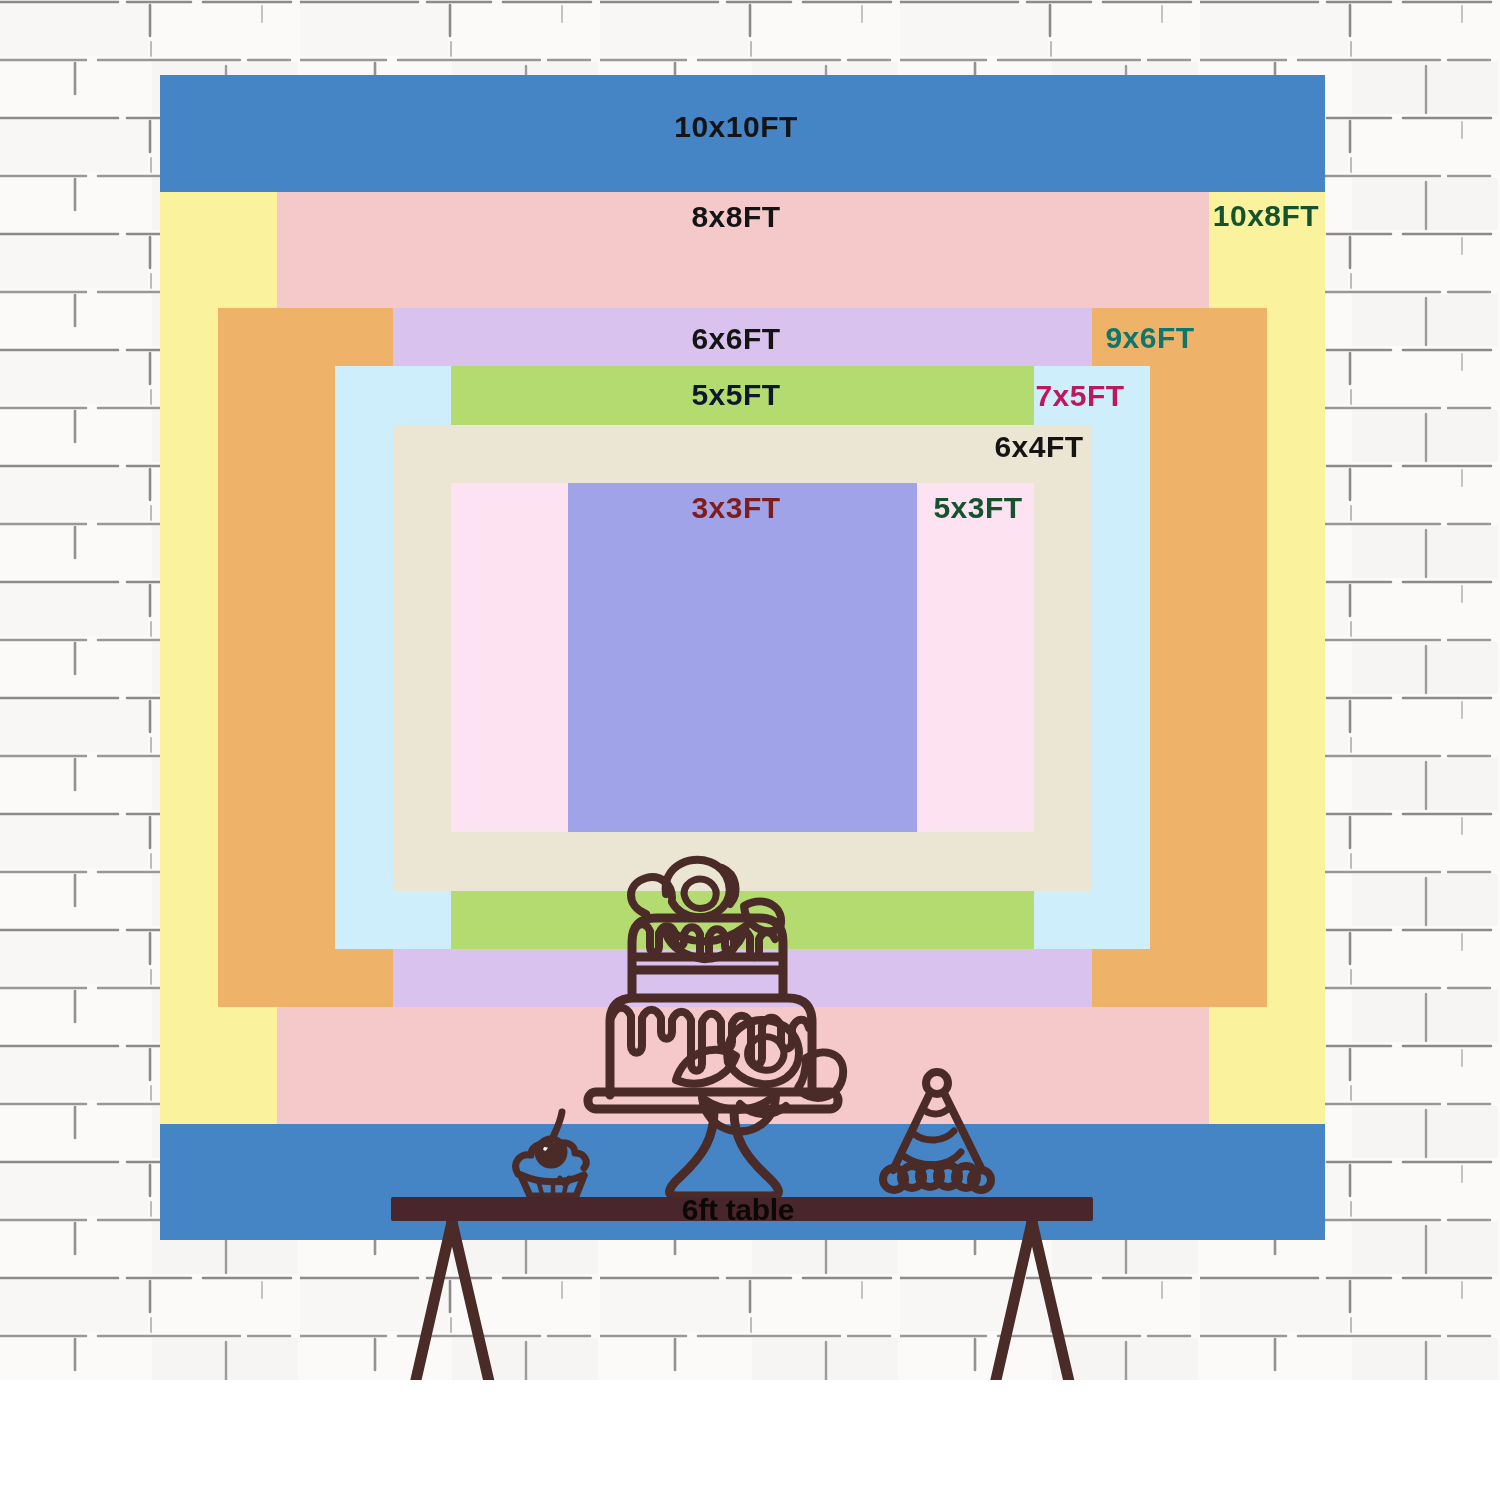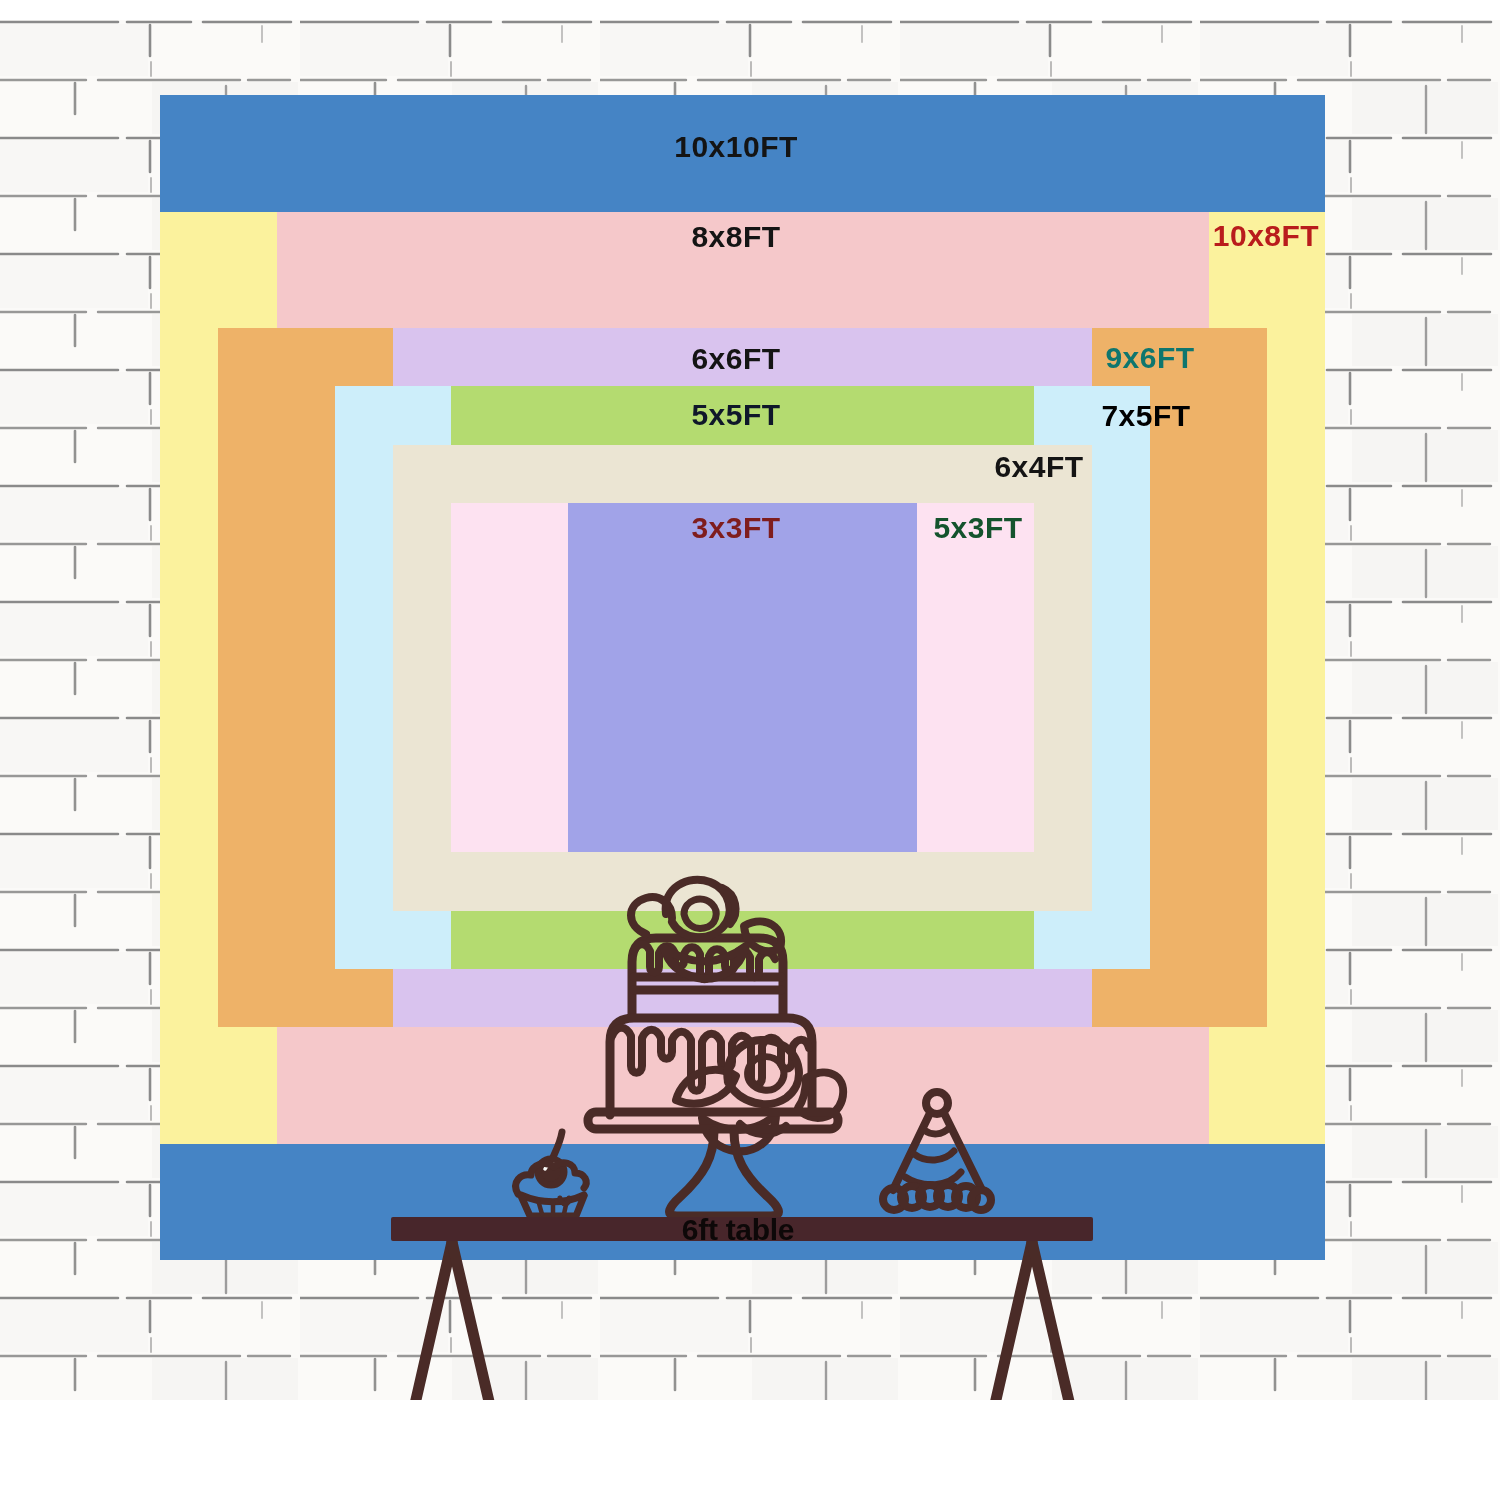--- a/index.html
+++ b/index.html
@@ -1,17 +1,17 @@
 <!DOCTYPE html>
 <html><head>
 <meta charset="utf-8">
 <style>
   html,body{margin:0;padding:0;background:#fff;}
   body{width:1500px;height:1500px;font-family:"Liberation Sans",sans-serif;}
-  .stage{position:relative;width:1500px;height:1380px;overflow:hidden;margin-top:20px;}
+  .stage{position:relative;width:1500px;height:1380px;overflow:hidden;}
   .layer{position:absolute;left:0;top:0;width:1500px;height:1500px;}
   .wall-svg{z-index:0;}
   .composite{z-index:1;}
   .size-rect{position:absolute;}
   .labels{z-index:2;pointer-events:none;}
   .size-label{
     position:absolute;
     transform:translateX(-50%);
     font-size:30px;
     font-weight:600;
@@ -70,25 +70,25 @@
       <div class="size-rect" style="left: 393px; top: 308px; width: 699px; height: 699px; background: rgb(217, 195, 238);"></div>
       <div class="size-rect" style="left: 334.75px; top: 366.25px; width: 815.5px; height: 582.5px; background: rgb(205, 238, 250);"></div>
       <div class="size-rect" style="left: 451.25px; top: 366.25px; width: 582.5px; height: 582.5px; background: rgb(180, 219, 112);"></div>
       <div class="size-rect" style="left: 393px; top: 424.5px; width: 699px; height: 466px; background: rgb(235, 229, 211);"></div>
       <div class="size-rect" style="left: 451.25px; top: 482.75px; width: 582.5px; height: 349.5px; background: rgb(253, 226, 241);"></div>
       <div class="size-rect" style="left: 567.75px; top: 482.75px; width: 349.5px; height: 349.5px; background: rgb(161, 163, 232);"></div>
     </div>
 
   <div id="labels" class="layer labels">
       <span class="size-label" style="left: 736px; top: 111px; color: rgb(20, 20, 20);">10x10FT</span>
-      <span class="size-label" style="left: 1266px; top: 200px; color: #b91c1c;">10x8FT</span>
+      <span class="size-label" style="left: 1266px; top: 200px; color: #14532d;">10x8FT</span>
       <span class="size-label" style="left: 736px; top: 201px; color: rgb(20, 20, 20);">8x8FT</span>
       <span class="size-label" style="left: 1150px; top: 322px; color: #0f766e;">9x6FT</span>
       <span class="size-label" style="left: 736px; top: 323px; color: rgb(20, 20, 20);">6x6FT</span>
-      <span class="size-label" style="left: 1146px; top: 380px; color: #000000;">7x5FT</span>
+      <span class="size-label" style="left: 1080px; top: 380px; color: #be185d;">7x5FT</span>
       <span class="size-label" style="left: 736px; top: 379px; color: #0f172a;">5x5FT</span>
       <span class="size-label" style="left: 1039px; top: 431px; color: rgb(20, 20, 20);">6x4FT</span>
       <span class="size-label" style="left: 978px; top: 492px; color: #14532d;">5x3FT</span>
       <span class="size-label" style="left: 736px; top: 492px; color: #7f1d1d;">3x3FT</span>
     </div>
 
   <svg id="art" class="layer artwork" width="1500" height="1500" viewBox="0 0 1500 1500" style="color: rgb(74, 43, 39);">
     <g fill="none" stroke="currentColor" stroke-width="9" stroke-linecap="round" stroke-linejoin="round">
 
       <g>

